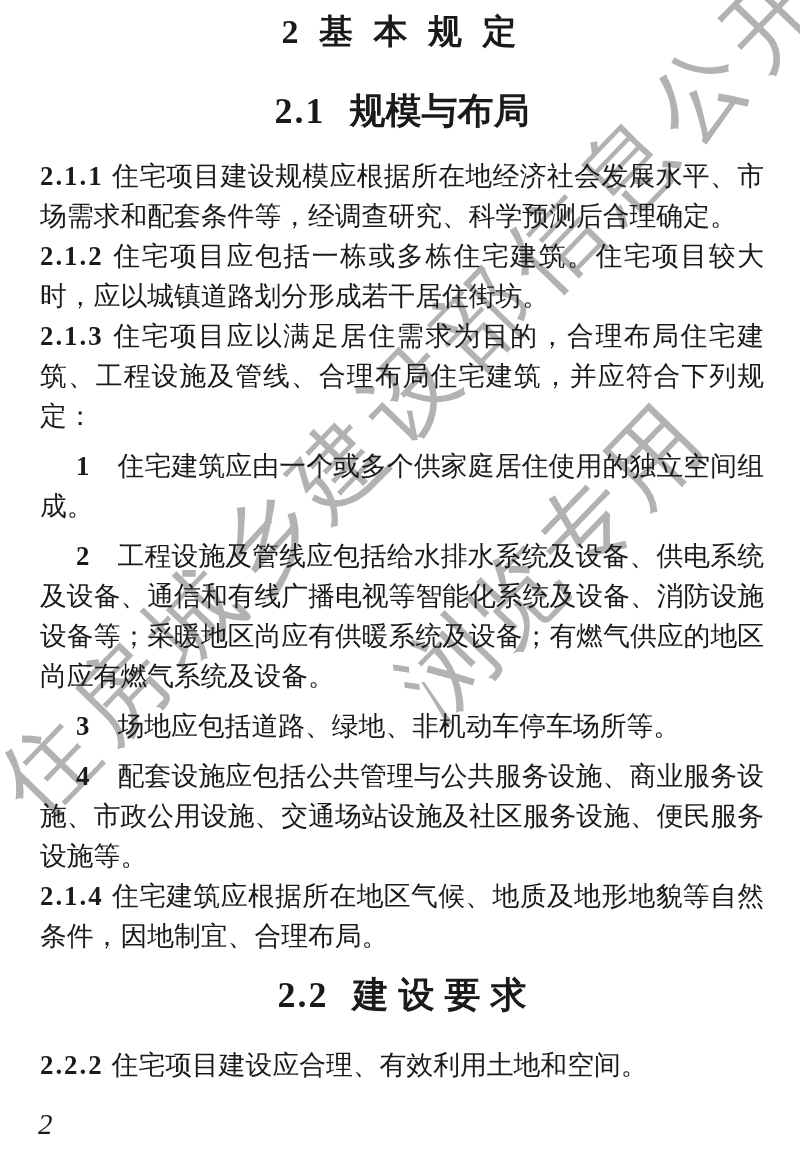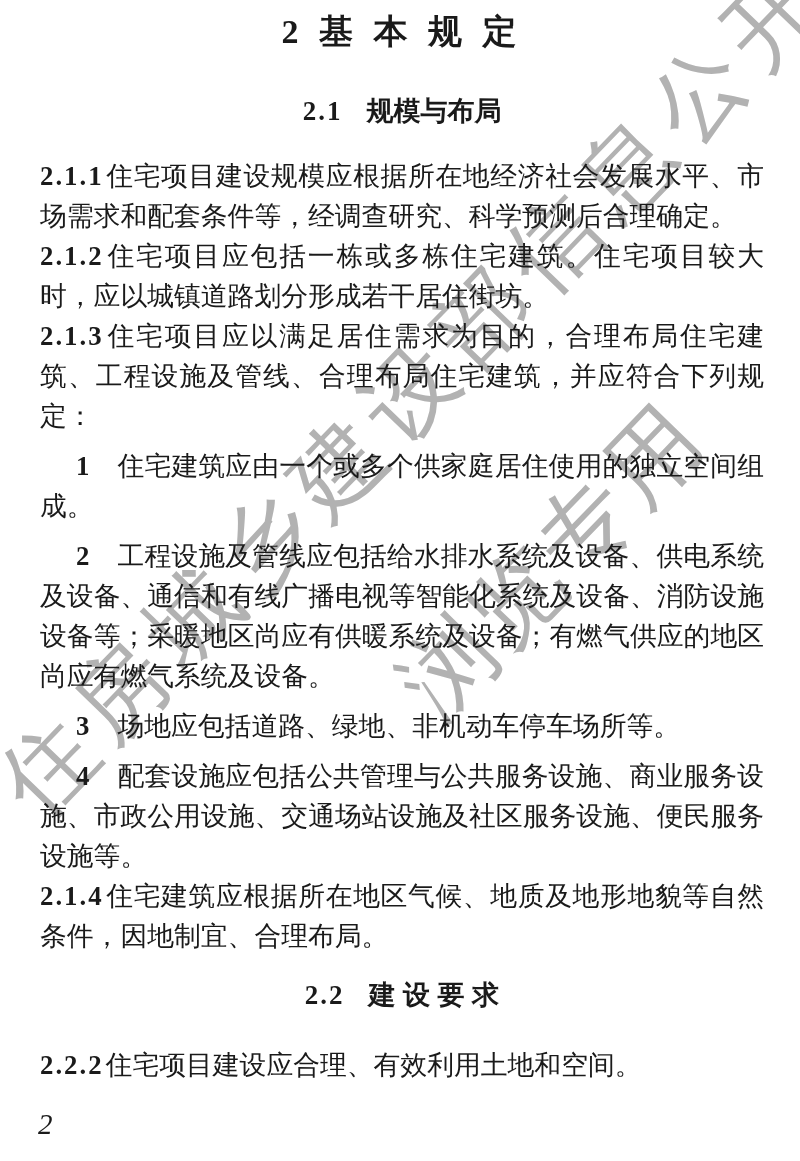--- a/index.html
+++ b/index.html
@@ -38,21 +38,21 @@
     margin: 4px;
     font-size: 34px;
     line-height: 44px;
     font-weight: bold;
     text-align: center;
     letter-spacing: 6px;
     font-family: "Liberation Serif", serif;
   }
   h2.section-heading {
     margin: 40px 0 28px 0;
-    font-size: 27px;
+    font-size: 36px;
     line-height: 34px;
     text-align: center;
     font-weight: bold;
   }
   h2.section-heading.later { margin: 22px 0 33px 0; }
   .sec-num {
     font-family: "Liberation Serif", serif;
     font-weight: bold;
     letter-spacing: 2px;
     margin-right: 24px;
@@ -65,21 +65,21 @@
     margin: 0;
     font-size: 26.8px;
     line-height: 40px;
     text-align: justify;
     font-family: "Liberation Serif", serif;
   }
   p.clause .num {
     font-weight: bold;
     font-family: "Liberation Serif", serif;
     letter-spacing: 2px;
-    margin-right: 2px;
+    margin-right: 8px;
   }
   p.clause.sub { text-indent: 36px; margin-top: 10px; }
   p.clause.sub .num { margin-right: 26px; }
 
   .page-number {
     position: absolute;
     z-index: 1;
     left: 38px;
     top: 1108px;
     font-size: 29px;

